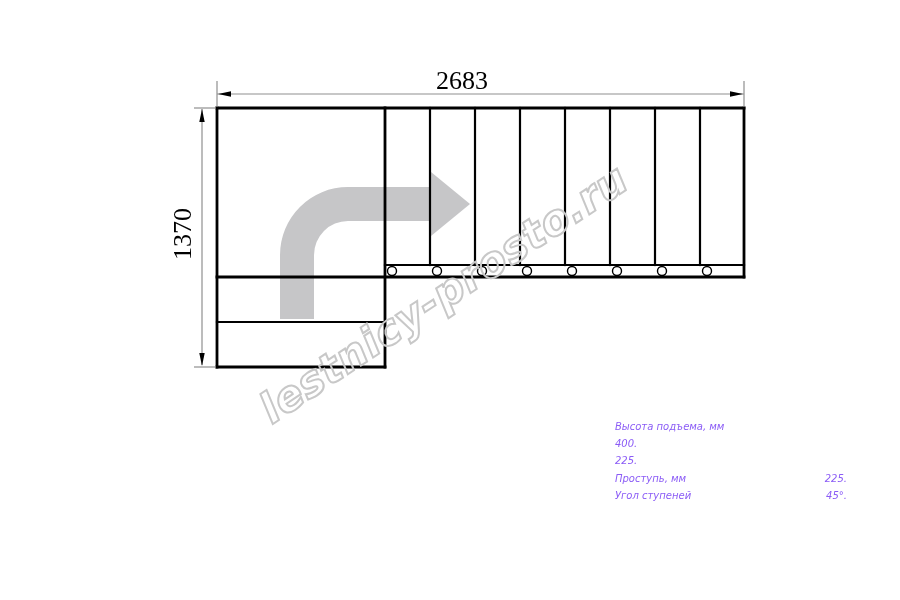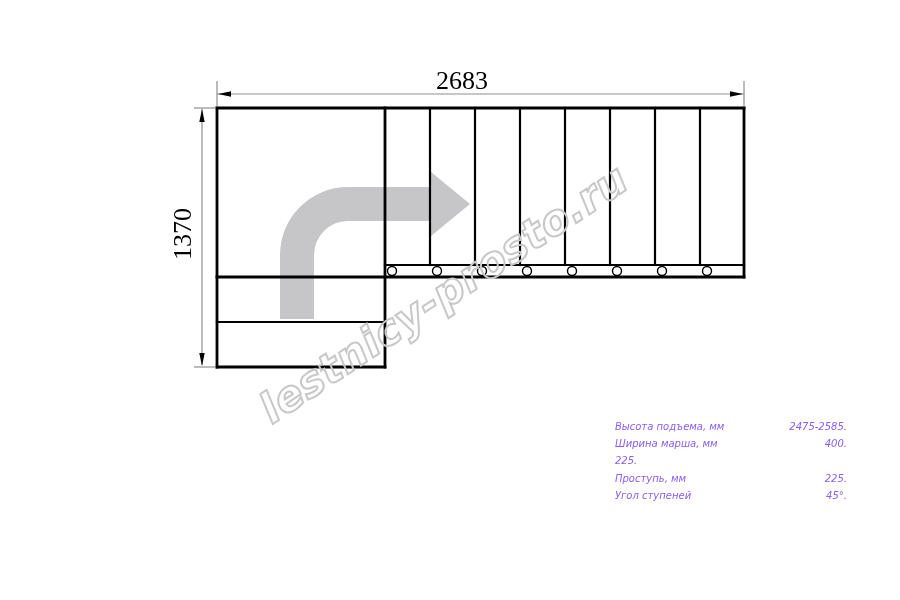--- a/index.html
+++ b/index.html
@@ -113,24 +113,22 @@
 
     <text class="dim-label" x="462" y="89" text-anchor="middle">2683</text>
     <text class="dim-label" x="191" y="234" text-anchor="middle" transform="rotate(-90 191 234)">1370</text>
   </svg>
 
   <div class="watermark">lestnicy-prosto.ru</div>
 
   <div class="specs">
     <div class="spec-row">
       <span class="spec-label">Высота подъема, мм</span>
-      <span class="spec-value">2475-2585.</span>
     </div>
     <div class="spec-row">
-      <span class="spec-label">Ширина марша, мм</span>
       <span class="spec-value">400.</span>
     </div>
     <div class="spec-row">
       <span class="spec-value">225.</span>
     </div>
     <div class="spec-row">
       <span class="spec-label">Проступь, мм</span>
       <span class="spec-value">225.</span>
     </div>
     <div class="spec-row">

